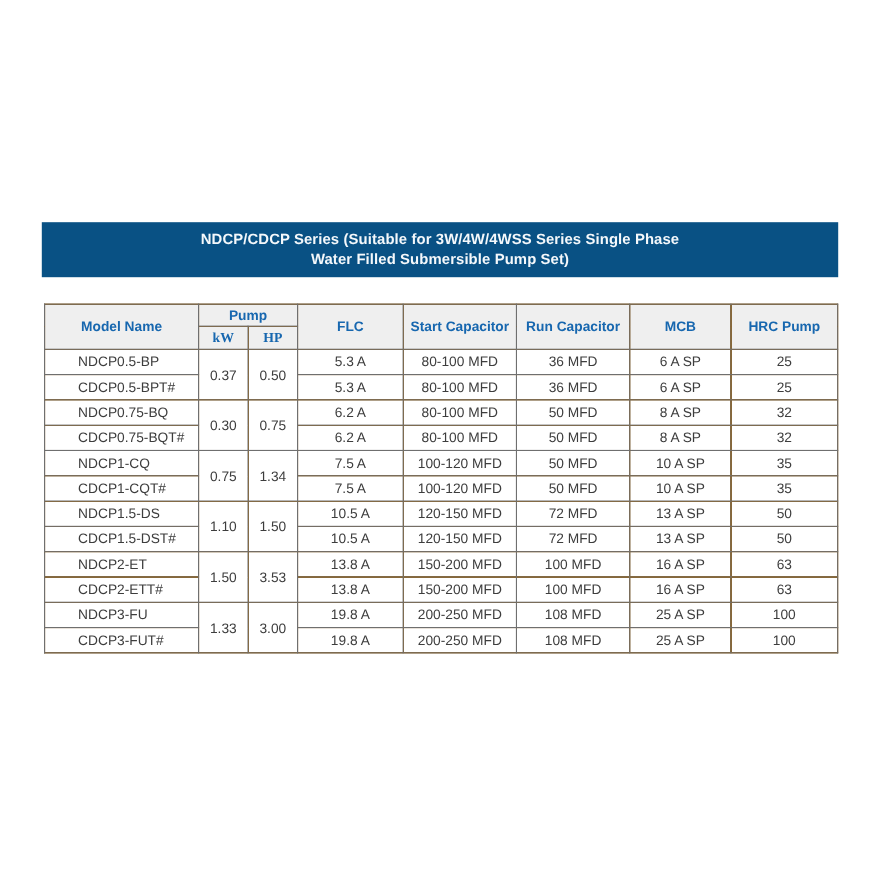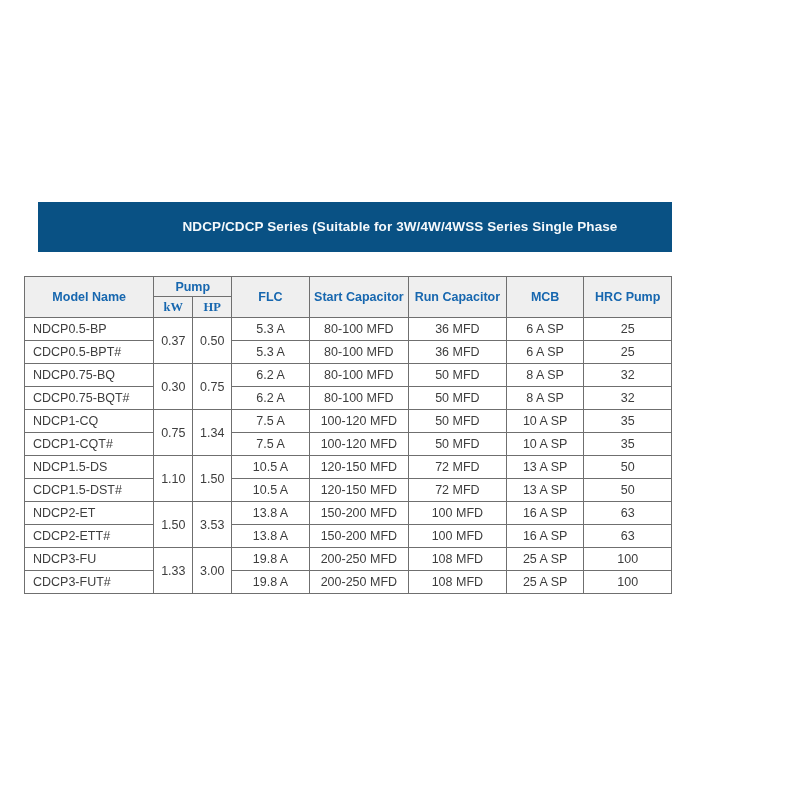--- a/index.html
+++ b/index.html
@@ -3,21 +3,21 @@
 <meta charset="utf-8">
 <style>
   * { margin: 0; padding: 0; box-sizing: border-box; }
   html, body { background: #ffffff; }
   body {
     width: 800px; height: 800px;
     font-family: "Liberation Sans", sans-serif;
   }
   .page {
     position: relative;
-    width: 672px; height: 800px;
+    width: 800px; height: 800px;
     background: #ffffff;
     overflow: hidden;
     border-radius: 12px;
   }
   .banner {
     position: absolute;
     left: 38px; top: 202px;
     width: 724px; height: 50px;
     background: #095184;
     color: #f4f8fb;
@@ -26,21 +26,21 @@
     justify-content: center;
     align-items: center;
     text-align: center;
     font-weight: bold;
     font-size: 13.5px;
     line-height: 18px;
     letter-spacing: 0.1px;
   }
   table.spec-table {
     position: absolute;
-    left: 24px; top: 276px;
+    left: 40px; top: 276px;
     border-collapse: collapse;
     table-layout: fixed;
     background: #a16207;
   }
   .spec-table th, .spec-table td {
     border: 1px solid #6f6f6f;
     overflow: hidden;
     white-space: nowrap;
   }
   .spec-table th {
@@ -54,30 +54,31 @@
   .spec-table thead tr.h2 th { height: 21px; font-family: Liberation Serif, serif; }
   .spec-table td {
     color: #3d3d3d;
     font-size: 12.5px;
     text-align: center;
     height: 23px;
     background: #ffffff;
   }
   .spec-table td.model {
     text-align: left;
-    padding-left: 8px;
+    padding-left: 30px;
   }
 </style>
 </head>
 <body>
 
 <div class="page">
 
   <div class="banner">
     <div>NDCP/CDCP Series (Suitable for 3W/4W/4WSS Series Single Phase</div>
+    <div>Water Filled Submersible Pump Set)</div>
   </div>
 
   <table class="spec-table">
     <colgroup>
       <col style="width:140px">
         <col style="width:45px">
         <col style="width:45px">
       <col style="width:96px">
         <col style="width:103px">
         <col style="width:103px">

